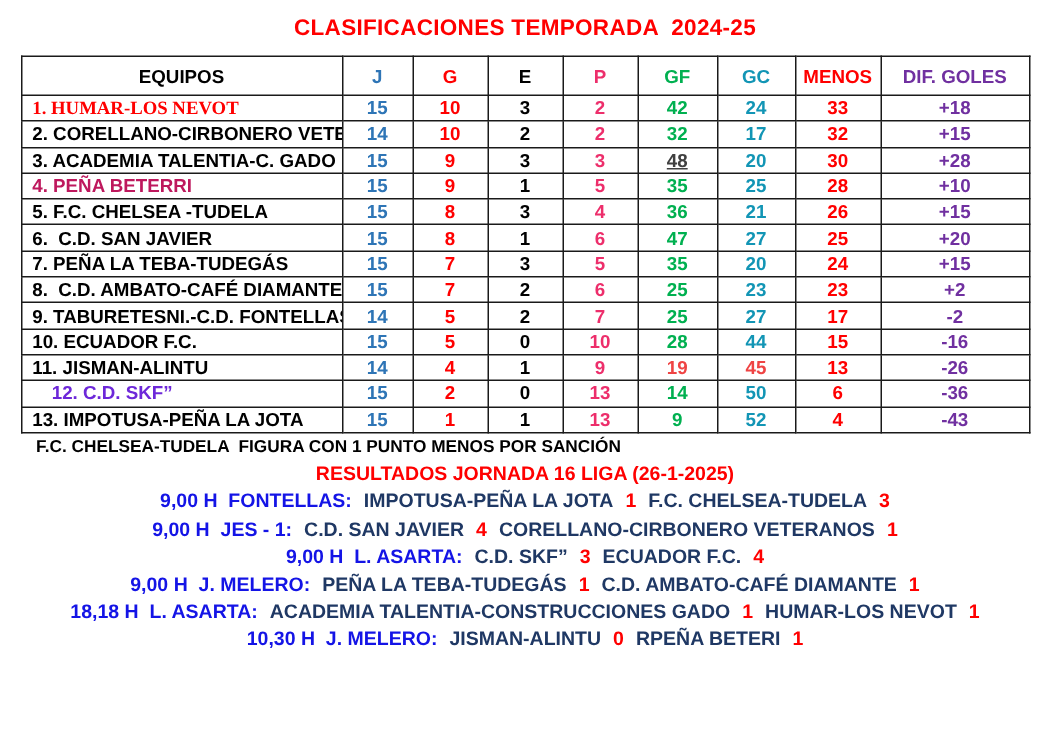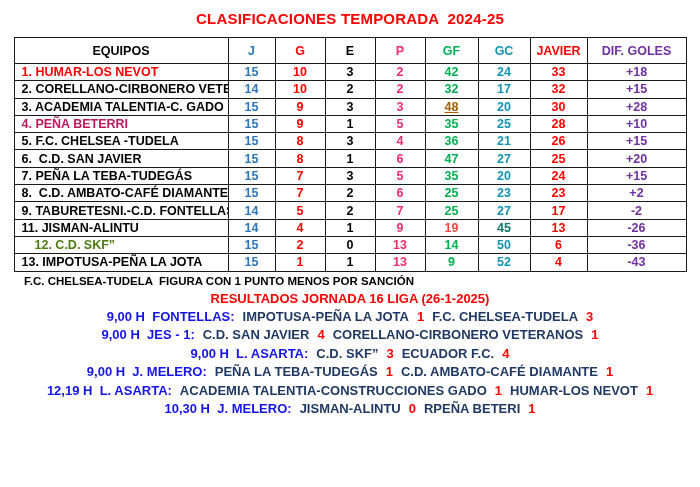--- a/index.html
+++ b/index.html
@@ -107,27 +107,27 @@
     </colgroup>
     <thead>
       <tr>
           <th style="color: rgb(0, 0, 0);">EQUIPOS</th>
           <th style="color: rgb(46, 117, 182);">J</th>
           <th style="color: rgb(255, 0, 0);">G</th>
           <th style="color: rgb(0, 0, 0);">E</th>
           <th style="color: rgb(237, 46, 107);">P</th>
           <th style="color: rgb(0, 176, 80);">GF</th>
           <th style="color: rgb(18, 149, 181);">GC</th>
-          <th style="color: rgb(255, 0, 0);">JAVIER</th>
+          <th style="color: rgb(255, 0, 0);">MENOS</th>
           <th style="color: rgb(112, 48, 160);">DIF. GOLES</th>
         </tr>
     </thead>
     <tbody>
         <tr>
-          <td class="team-cell" style="color: rgb(255, 0, 0);">1. HUMAR-LOS NEVOT</td>
+          <td class="team-cell" style="color: rgb(255, 0, 0); font-family: Liberation Serif, serif;">1. HUMAR-LOS NEVOT</td>
           <td style="color: rgb(46, 117, 182);">15</td>
           <td style="color: rgb(255, 0, 0);">10</td>
           <td style="color: rgb(0, 0, 0);">3</td>
           <td style="color: rgb(237, 46, 107);">2</td>
           <td style="color: rgb(0, 176, 80);">42</td>
           <td style="color: rgb(18, 149, 181);">24</td>
           <td style="color: rgb(255, 0, 0);">33</td>
           <td style="color: rgb(112, 48, 160);">+18</td>
         </tr>
         <tr>
@@ -140,21 +140,21 @@
           <td style="color: rgb(18, 149, 181);">17</td>
           <td style="color: rgb(255, 0, 0);">32</td>
           <td style="color: rgb(112, 48, 160);">+15</td>
         </tr>
         <tr>
           <td class="team-cell" style="color: rgb(0, 0, 0);">3. ACADEMIA TALENTIA-C. GADO</td>
           <td style="color: rgb(46, 117, 182);">15</td>
           <td style="color: rgb(255, 0, 0);">9</td>
           <td style="color: rgb(0, 0, 0);">3</td>
           <td style="color: rgb(237, 46, 107);">3</td>
-          <td style="color: #a16207; text-decoration: underline;">48</td>
+          <td style="color: #404040; text-decoration: underline;">48</td>
           <td style="color: rgb(18, 149, 181);">20</td>
           <td style="color: rgb(255, 0, 0);">30</td>
           <td style="color: rgb(112, 48, 160);">+28</td>
         </tr>
         <tr>
           <td class="team-cell" style="color: #be185d;">4. PEÑA BETERRI</td>
           <td style="color: rgb(46, 117, 182);">15</td>
           <td style="color: rgb(255, 0, 0);">9</td>
           <td style="color: rgb(0, 0, 0);">1</td>
           <td style="color: rgb(237, 46, 107);">5</td>
@@ -212,32 +212,43 @@
           <td style="color: rgb(46, 117, 182);">14</td>
           <td style="color: rgb(255, 0, 0);">5</td>
           <td style="color: rgb(0, 0, 0);">2</td>
           <td style="color: rgb(237, 46, 107);">7</td>
           <td style="color: rgb(0, 176, 80);">25</td>
           <td style="color: rgb(18, 149, 181);">27</td>
           <td style="color: rgb(255, 0, 0);">17</td>
           <td style="color: rgb(112, 48, 160);">-2</td>
         </tr>
         <tr>
+          <td class="team-cell" style="color: rgb(0, 0, 0);">10. ECUADOR F.C.</td>
+          <td style="color: rgb(46, 117, 182);">15</td>
+          <td style="color: rgb(255, 0, 0);">5</td>
+          <td style="color: rgb(0, 0, 0);">0</td>
+          <td style="color: rgb(237, 46, 107);">10</td>
+          <td style="color: rgb(0, 176, 80);">28</td>
+          <td style="color: rgb(18, 149, 181);">44</td>
+          <td style="color: rgb(255, 0, 0);">15</td>
+          <td style="color: rgb(112, 48, 160);">-16</td>
+        </tr>
+        <tr>
           <td class="team-cell" style="color: rgb(0, 0, 0);">11. JISMAN-ALINTU</td>
           <td style="color: rgb(46, 117, 182);">14</td>
           <td style="color: rgb(255, 0, 0);">4</td>
           <td style="color: rgb(0, 0, 0);">1</td>
           <td style="color: rgb(237, 46, 107);">9</td>
           <td style="color: #ef4444;">19</td>
-          <td style="color: #0f766e;">45</td>
+          <td style="color: #ef4444;">45</td>
           <td style="color: rgb(255, 0, 0);">13</td>
           <td style="color: rgb(112, 48, 160);">-26</td>
         </tr>
         <tr>
-          <td class="team-cell" style="color: #4d7c0f; padding-left: 20px;">12. C.D. SKF”</td>
+          <td class="team-cell" style="color: #6d28d9; padding-left: 20px;">12. C.D. SKF”</td>
           <td style="color: rgb(46, 117, 182);">15</td>
           <td style="color: rgb(255, 0, 0);">2</td>
           <td style="color: rgb(0, 0, 0);">0</td>
           <td style="color: rgb(237, 46, 107);">13</td>
           <td style="color: rgb(0, 176, 80);">14</td>
           <td style="color: rgb(18, 149, 181);">50</td>
           <td style="color: rgb(255, 0, 0);">6</td>
           <td style="color: rgb(112, 48, 160);">-36</td>
         </tr>
         <tr>
@@ -256,21 +267,21 @@
 
   <div class="note">F.C. CHELSEA-TUDELA  FIGURA CON 1 PUNTO MENOS POR SANCIÓN</div>
 
   <div class="results">
     <div class="results-title">RESULTADOS JORNADA 16 LIGA (26-1-2025)</div>
     <div id="results-list">
         <div class="result-line"><span class="venue">9,00 H  FONTELLAS:</span><span class="team-name">IMPOTUSA-PEÑA LA JOTA</span><span class="score">1</span><span class="team-name">F.C. CHELSEA-TUDELA</span><span class="score">3</span></div>
         <div class="result-line"><span class="venue">9,00 H  JES - 1:</span><span class="team-name">C.D. SAN JAVIER</span><span class="score">4</span><span class="team-name">CORELLANO-CIRBONERO VETERANOS</span><span class="score">1</span></div>
         <div class="result-line"><span class="venue">9,00 H  L. ASARTA:</span><span class="team-name">C.D. SKF”</span><span class="score">3</span><span class="team-name">ECUADOR F.C.</span><span class="score">4</span></div>
         <div class="result-line"><span class="venue">9,00 H  J. MELERO:</span><span class="team-name">PEÑA LA TEBA-TUDEGÁS</span><span class="score">1</span><span class="team-name">C.D. AMBATO-CAFÉ DIAMANTE</span><span class="score">1</span></div>
-        <div class="result-line"><span class="venue">12,19 H  L. ASARTA:</span><span class="team-name">ACADEMIA TALENTIA-CONSTRUCCIONES GADO</span><span class="score">1</span><span class="team-name">HUMAR-LOS NEVOT</span><span class="score">1</span></div>
+        <div class="result-line"><span class="venue">18,18 H  L. ASARTA:</span><span class="team-name">ACADEMIA TALENTIA-CONSTRUCCIONES GADO</span><span class="score">1</span><span class="team-name">HUMAR-LOS NEVOT</span><span class="score">1</span></div>
         <div class="result-line"><span class="venue">10,30 H  J. MELERO:</span><span class="team-name">JISMAN-ALINTU</span><span class="score">0</span><span class="team-name">RPEÑA BETERI</span><span class="score">1</span></div>
       </div>
     <div class="result-line">
       
     </div>
   </div>
 
 </div>
 
 </body></html>

